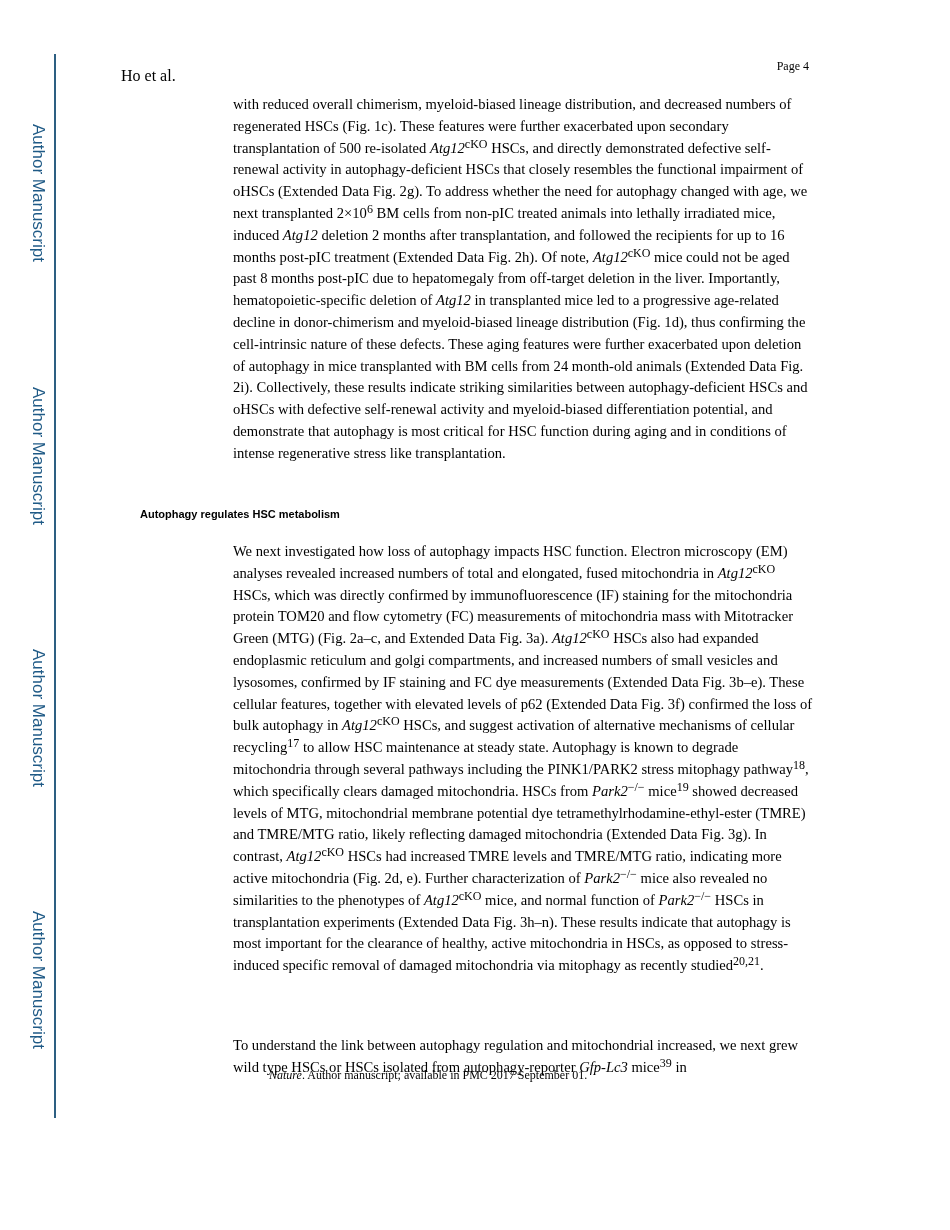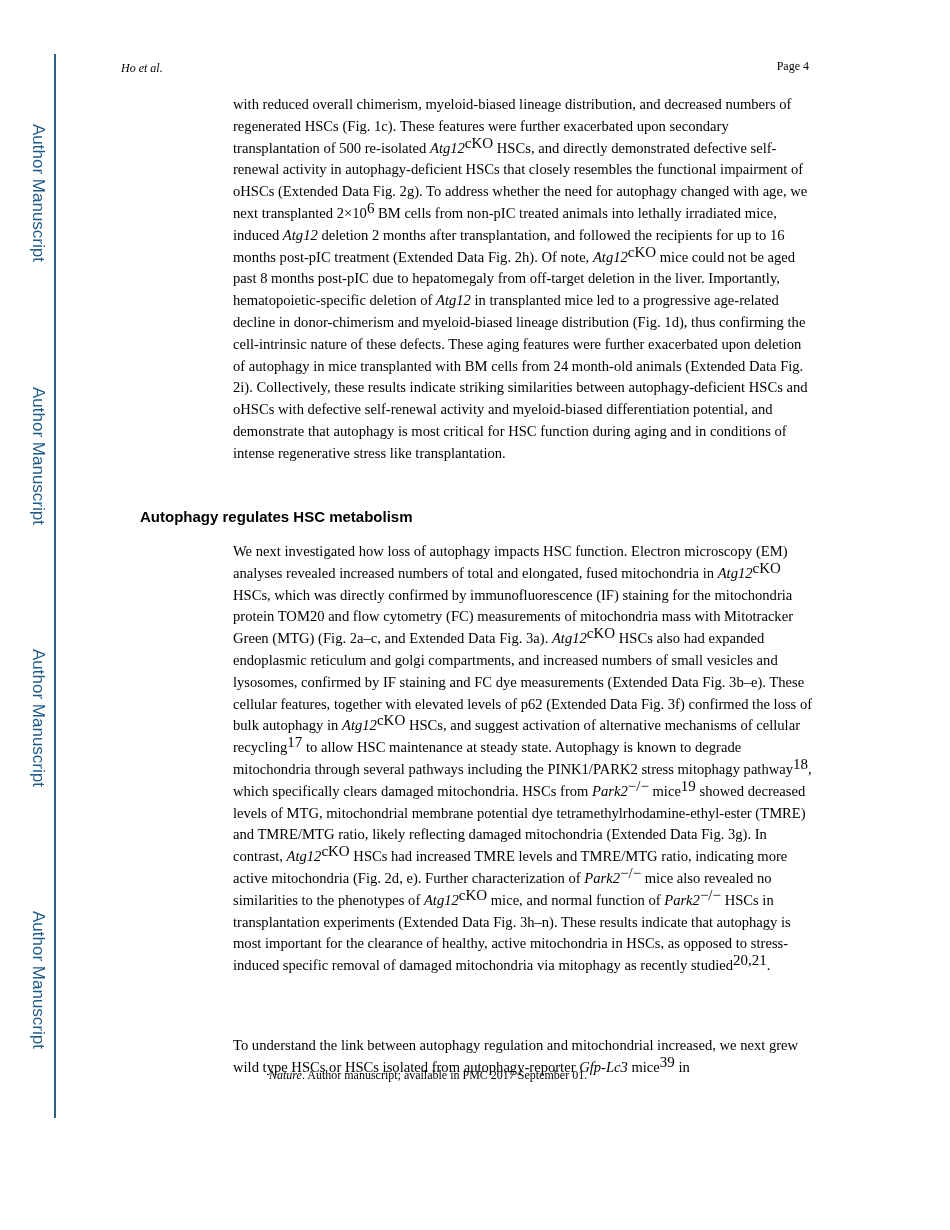--- a/index.html
+++ b/index.html
@@ -1,26 +1,26 @@
 <!DOCTYPE html>
 <html><head>
 <meta charset="utf-8">
 <style>
   html, body { margin: 0; padding: 0; background: #ffffff; }
   body { width: 950px; height: 1230px; position: relative; overflow: hidden; font-family: "Liberation Serif", serif; color: #000; }
   .side-rule { position: absolute; left: 54px; top: 54px; width: 2px; height: 1064px; background: #2d5f82; }
   .side-label { position: absolute; left: 26px; width: 24px; height: 160px; }
   .side-label span { position: absolute; left: 50%; top: 50%; transform: translate(-50%, -50%) rotate(90deg); white-space: nowrap; font-family: "Liberation Sans", sans-serif; font-size: 17px; color: #1f5a86; }
-  .hdr-left { position: absolute; left: 121px; top: 61px; font-size: 12px; font-style: italic; }
+  .hdr-left { position: absolute; left: 121px; top: 67px; font-size: 16px; }
   .hdr-right { position: absolute; right: 141px; top: 59px; font-size: 12px; }
   .body-text { position: absolute; left: 233px; width: 580px; font-size: 14.6px; line-height: 21.8px; }
   .body-text p { margin: 0; }
   .body-text i { font-style: italic; margin-top: 6px; }
-  .body-text sup { font-size: 15px; line-height: 0; vertical-align: 5px; }
-  .section-h { position: absolute; left: 140px; top: 508px; font-family: "Liberation Sans", sans-serif; font-weight: bold; font-size: 15px; }
+  .body-text sup { font-size: 12px; line-height: 0; vertical-align: 5px; }
+  .section-h { position: absolute; left: 140px; top: 508px; font-family: "Liberation Sans", sans-serif; font-weight: bold; font-size: 11px; }
   .footer { position: absolute; left: 269px; top: 1068px; font-size: 12px; }
   .footer i { font-style: italic; }
 </style>
 </head>
 <body>
 
 <div class="side-rule"></div>
 <div class="side-label" style="top:113px;">
     <span>Author Manuscript</span>
   </div>

